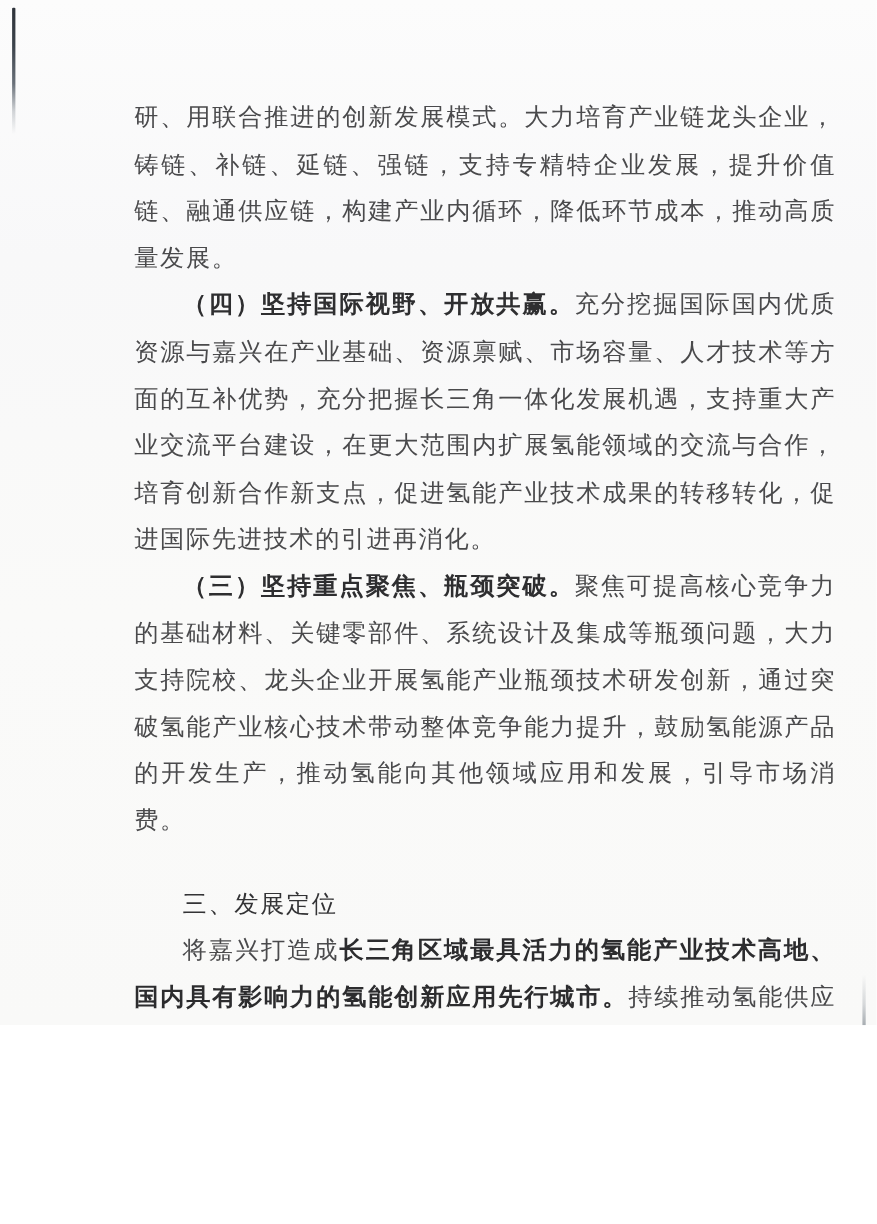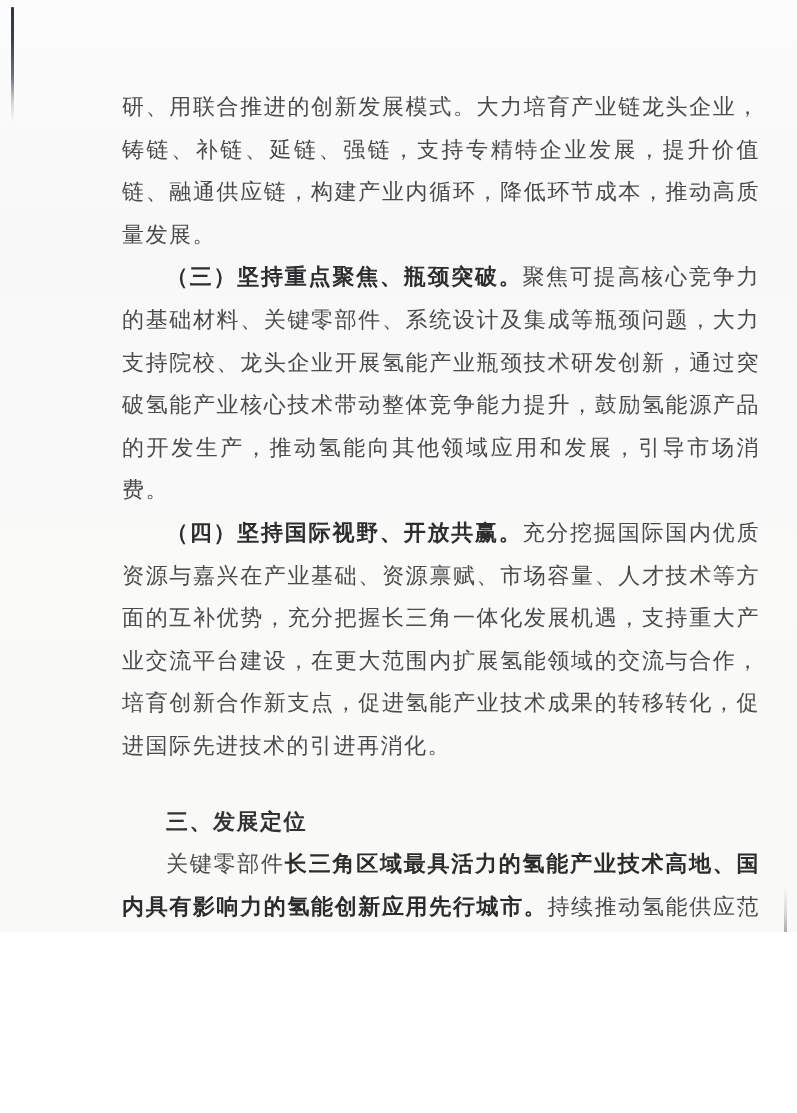--- a/index.html
+++ b/index.html
@@ -62,21 +62,21 @@
     font-weight: 700;
     color: #2e2e30;
     font-family: "Liberation Serif", "DejaVu Serif", serif;
   }
   .section-heading {
     margin: 33px 0 0 0;
     padding: 0;
     font-size: 22px;
     line-height: 42.6px;
     letter-spacing: 1.5px;
-    font-weight: 700;
+    font-weight: 400;
     color: #333335;
     text-indent: 2em;
     font-family: "Liberation Sans", "DejaVu Sans", sans-serif;
   }
   .hei-bold {
     font-weight: 700;
     color: #2c2c2e;
     font-family: "Liberation Sans", "DejaVu Sans", sans-serif;
   }
   .page-number {
@@ -96,25 +96,25 @@
 
 <div class="page">
 
   <div class="scan-line-left"></div>
   <div class="scan-line-right"></div>
 
   <div class="text-block">
 
     <p class="para no-indent"><span>研、用联合推进的创新发展模式。大力培育产业链龙头企业，铸链、补链、延链、强链，支持专精特企业发展，提升价值链、融通供应链，构建产业内循环，降低环节成本，推动高质量发展。</span></p>
 
+    <p class="para"><span class="lead-bold">（四）坚持国际视野、开放共赢。</span><span>充分挖掘国际国内优质资源与嘉兴在产业基础、资源禀赋、市场容量、人才技术等方面的互补优势，充分把握长三角一体化发展机遇，支持重大产业交流平台建设，在更大范围内扩展氢能领域的交流与合作，培育创新合作新支点，促进氢能产业技术成果的转移转化，促进国际先进技术的引进再消化。</span></p>
+
     <p class="para"><span class="lead-bold">（三）坚持重点聚焦、瓶颈突破。</span><span>聚焦可提高核心竞争力的基础材料、关键零部件、系统设计及集成等瓶颈问题，大力支持院校、龙头企业开展氢能产业瓶颈技术研发创新，通过突破氢能产业核心技术带动整体竞争能力提升，鼓励氢能源产品的开发生产，推动氢能向其他领域应用和发展，引导市场消费。</span></p>
-
-    <p class="para"><span class="lead-bold">（四）坚持国际视野、开放共赢。</span><span>充分挖掘国际国内优质资源与嘉兴在产业基础、资源禀赋、市场容量、人才技术等方面的互补优势，充分把握长三角一体化发展机遇，支持重大产业交流平台建设，在更大范围内扩展氢能领域的交流与合作，培育创新合作新支点，促进氢能产业技术成果的转移转化，促进国际先进技术的引进再消化。</span></p>
 
     <h2 class="section-heading">三、发展定位</h2>
 
-    <p class="para"><span>关键零部件</span><span class="hei-bold">长三角区域最具活力的氢能产业技术高地、国内具有影响力的氢能创新应用先行城市。</span><span>持续推动氢能供应范围扩大，推动氢能应用示范，加强跨区域创新协同和产业联动，加快构建氢能产业链，实现制/储/运/用等环节</span></p>
+    <p class="para"><span>将嘉兴打造成</span><span class="hei-bold">长三角区域最具活力的氢能产业技术高地、国内具有影响力的氢能创新应用先行城市。</span><span>持续推动氢能供应范围扩大，推动氢能应用示范，加强跨区域创新协同和产业联动，加快构建氢能产业链，实现制/储/运/用等环节</span></p>
 
   </div>
 
   <div class="page-number">7</div>
 
 </div>
 
 </body></html>

